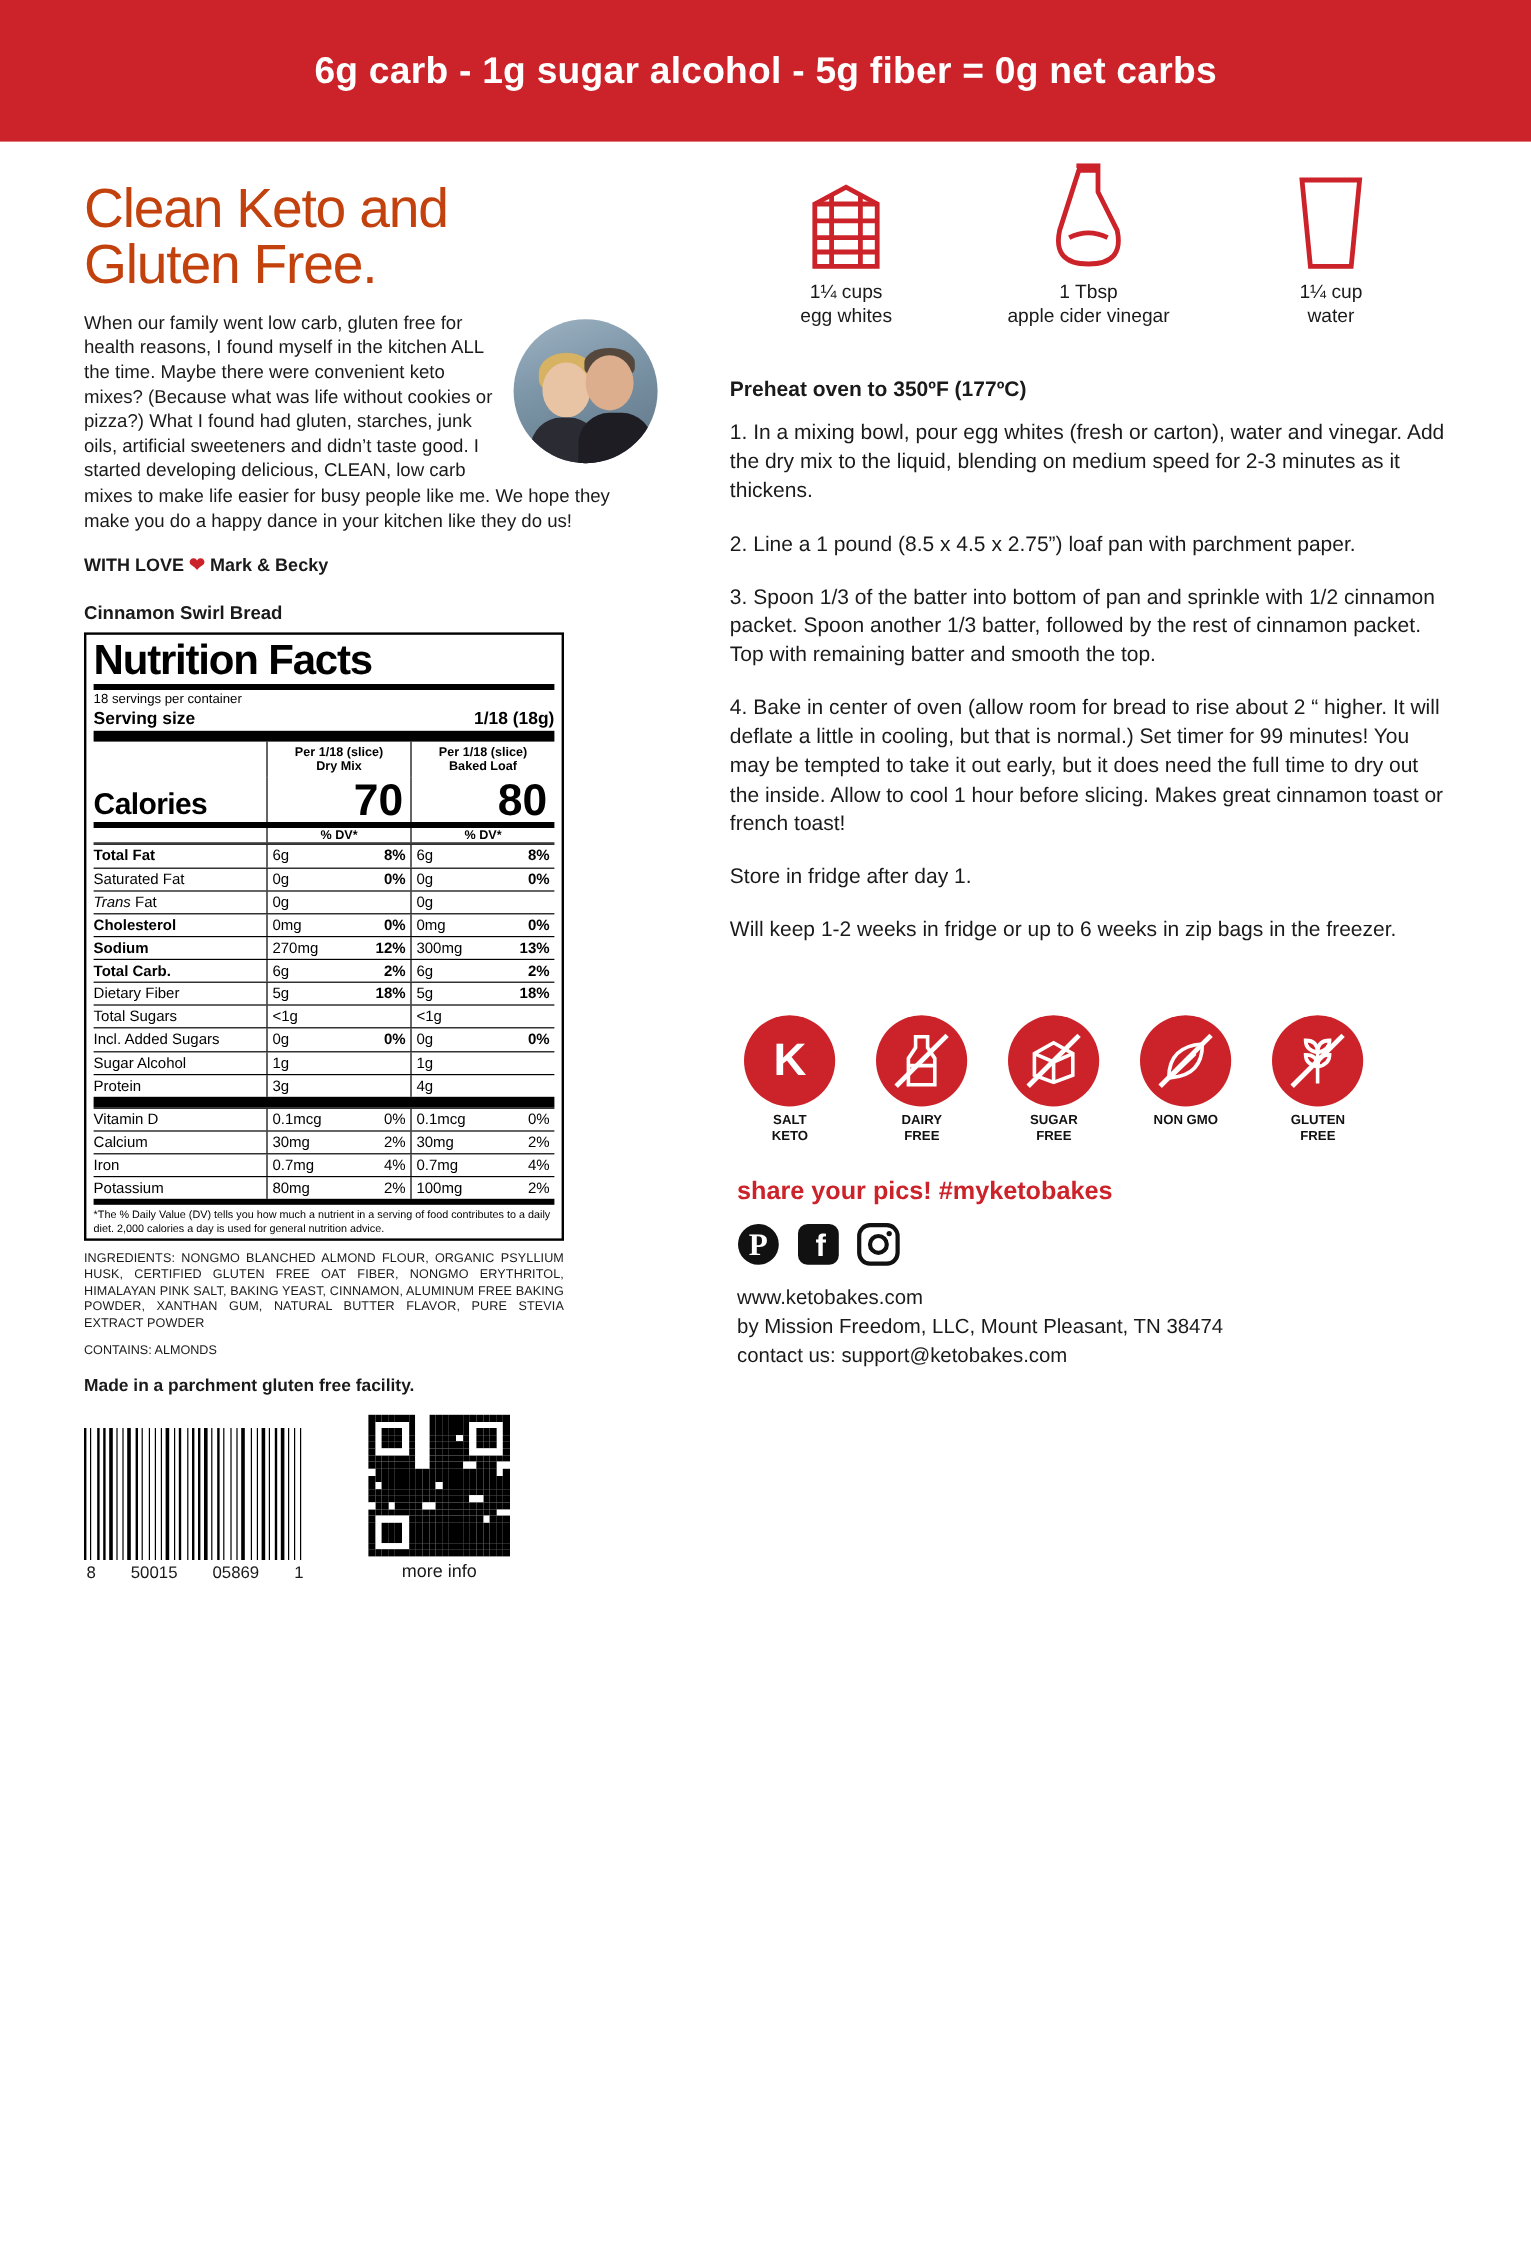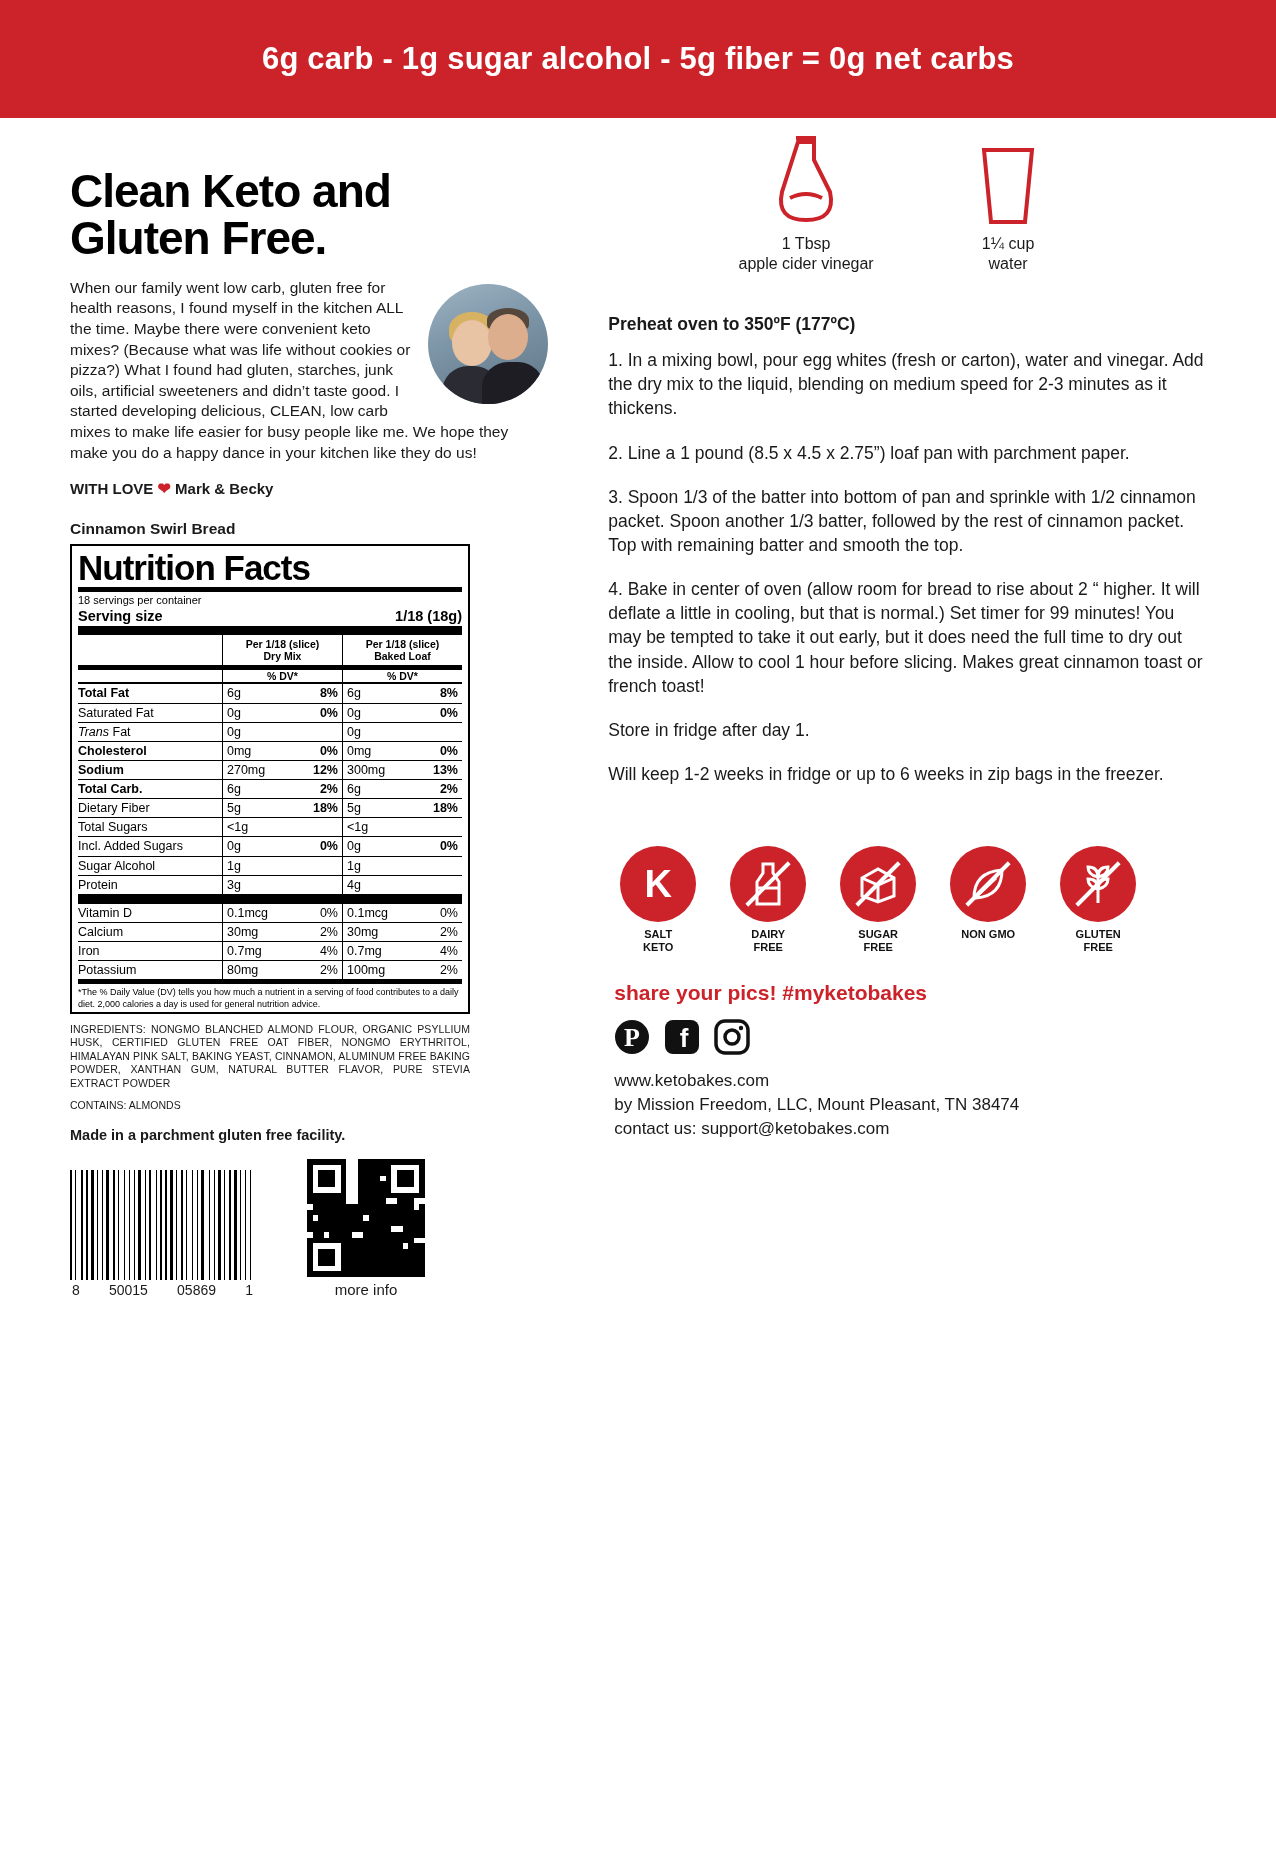--- a/index.html
+++ b/index.html
@@ -26,25 +26,25 @@
   }
   .page {
     display:flex;
     padding:18px 70px 0 70px;
     gap:60px;
   }
   .col-left { width:480px; }
   .col-right { width:600px; }
 
   h1.headline {
-    color:#000000;
+    color:#c2410c;
     font-size:46px;
     line-height:1.02;
-    font-weight:bold;
-    margin:32px 0 16px 0;
+    font-weight:normal;
+    margin:14px 0 16px 0;
     letter-spacing:-1px;
   }
   .intro-wrap { position:relative; }
   .intro-photo {
     float:right;
     width:120px; height:120px;
     border-radius:50%;
     margin:6px 0 4px 10px;
     overflow:hidden;
     background:linear-gradient(160deg,#9fb4c4 0%,#7d96a8 40%,#5d7484 100%);
@@ -211,20 +211,25 @@
         <div class="nf-colhead">
           <span>Per 1/18 (slice)</span><br>
           <span>Dry Mix</span>
         </div>
         <div class="nf-colhead">
           <span>Per 1/18 (slice)</span><br>
           <span>Baked Loaf</span>
         </div>
       </div>
 
+      <div class="cal-row">
+        <div class="cal-label">Calories</div>
+        <div class="cal-val">70</div>
+        <div class="cal-val">80</div>
+      </div>
       <div class="rule-med"></div>
       <div class="dv-row">
         <div class="nf-spacer"></div>
         <div class="dv-cell">% DV*</div>
         <div class="dv-cell">% DV*</div>
       </div>
       <div class="rule-thin"></div>
 
       <div id="nf-rows">
           <div class="nf-row">
@@ -931,20 +936,37 @@
           </div>
         <div class="more-info">more info</div>
       </div>
     </div>
   </div>
 
   <div class="col-right">
 
 
     <div class="need-row">
+      <div class="need-item">
+        <div class="need-icon">
+          <svg width="80" height="88" viewBox="0 0 80 88">
+              <g fill="none" stroke="#cc2229" stroke-width="4">
+            <path d="M14 30 L40 16 L66 30 L66 82 L14 82 Z"></path>
+            <path d="M14 30 L66 30"></path>
+                <path d="M28 23 L28 82"></path>
+                <path d="M52 23 L52 82"></path>
+            <path d="M14 44 L66 44"></path>
+                <path d="M14 58 L66 58"></path>
+                <path d="M14 70 L66 70"></path>
+          </g>
+            </svg>
+        </div>
+        <div class="need-label">1¼ cups</div>
+        <div class="need-label">egg whites</div>
+      </div>
       <div class="need-item">
         <div class="need-icon">
           <svg width="80" height="92" viewBox="0 0 80 92">
               <g fill="none" stroke="#cc2229" stroke-width="4">
             <path d="M32 6 L48 6 L48 24 L64 56 Q70 84 40 84 Q10 84 16 56 Z"></path>
             <path d="M30 2 L50 2"></path>
             <path d="M24 62 Q40 54 56 62"></path>
           </g>
             </svg>
         </div>

